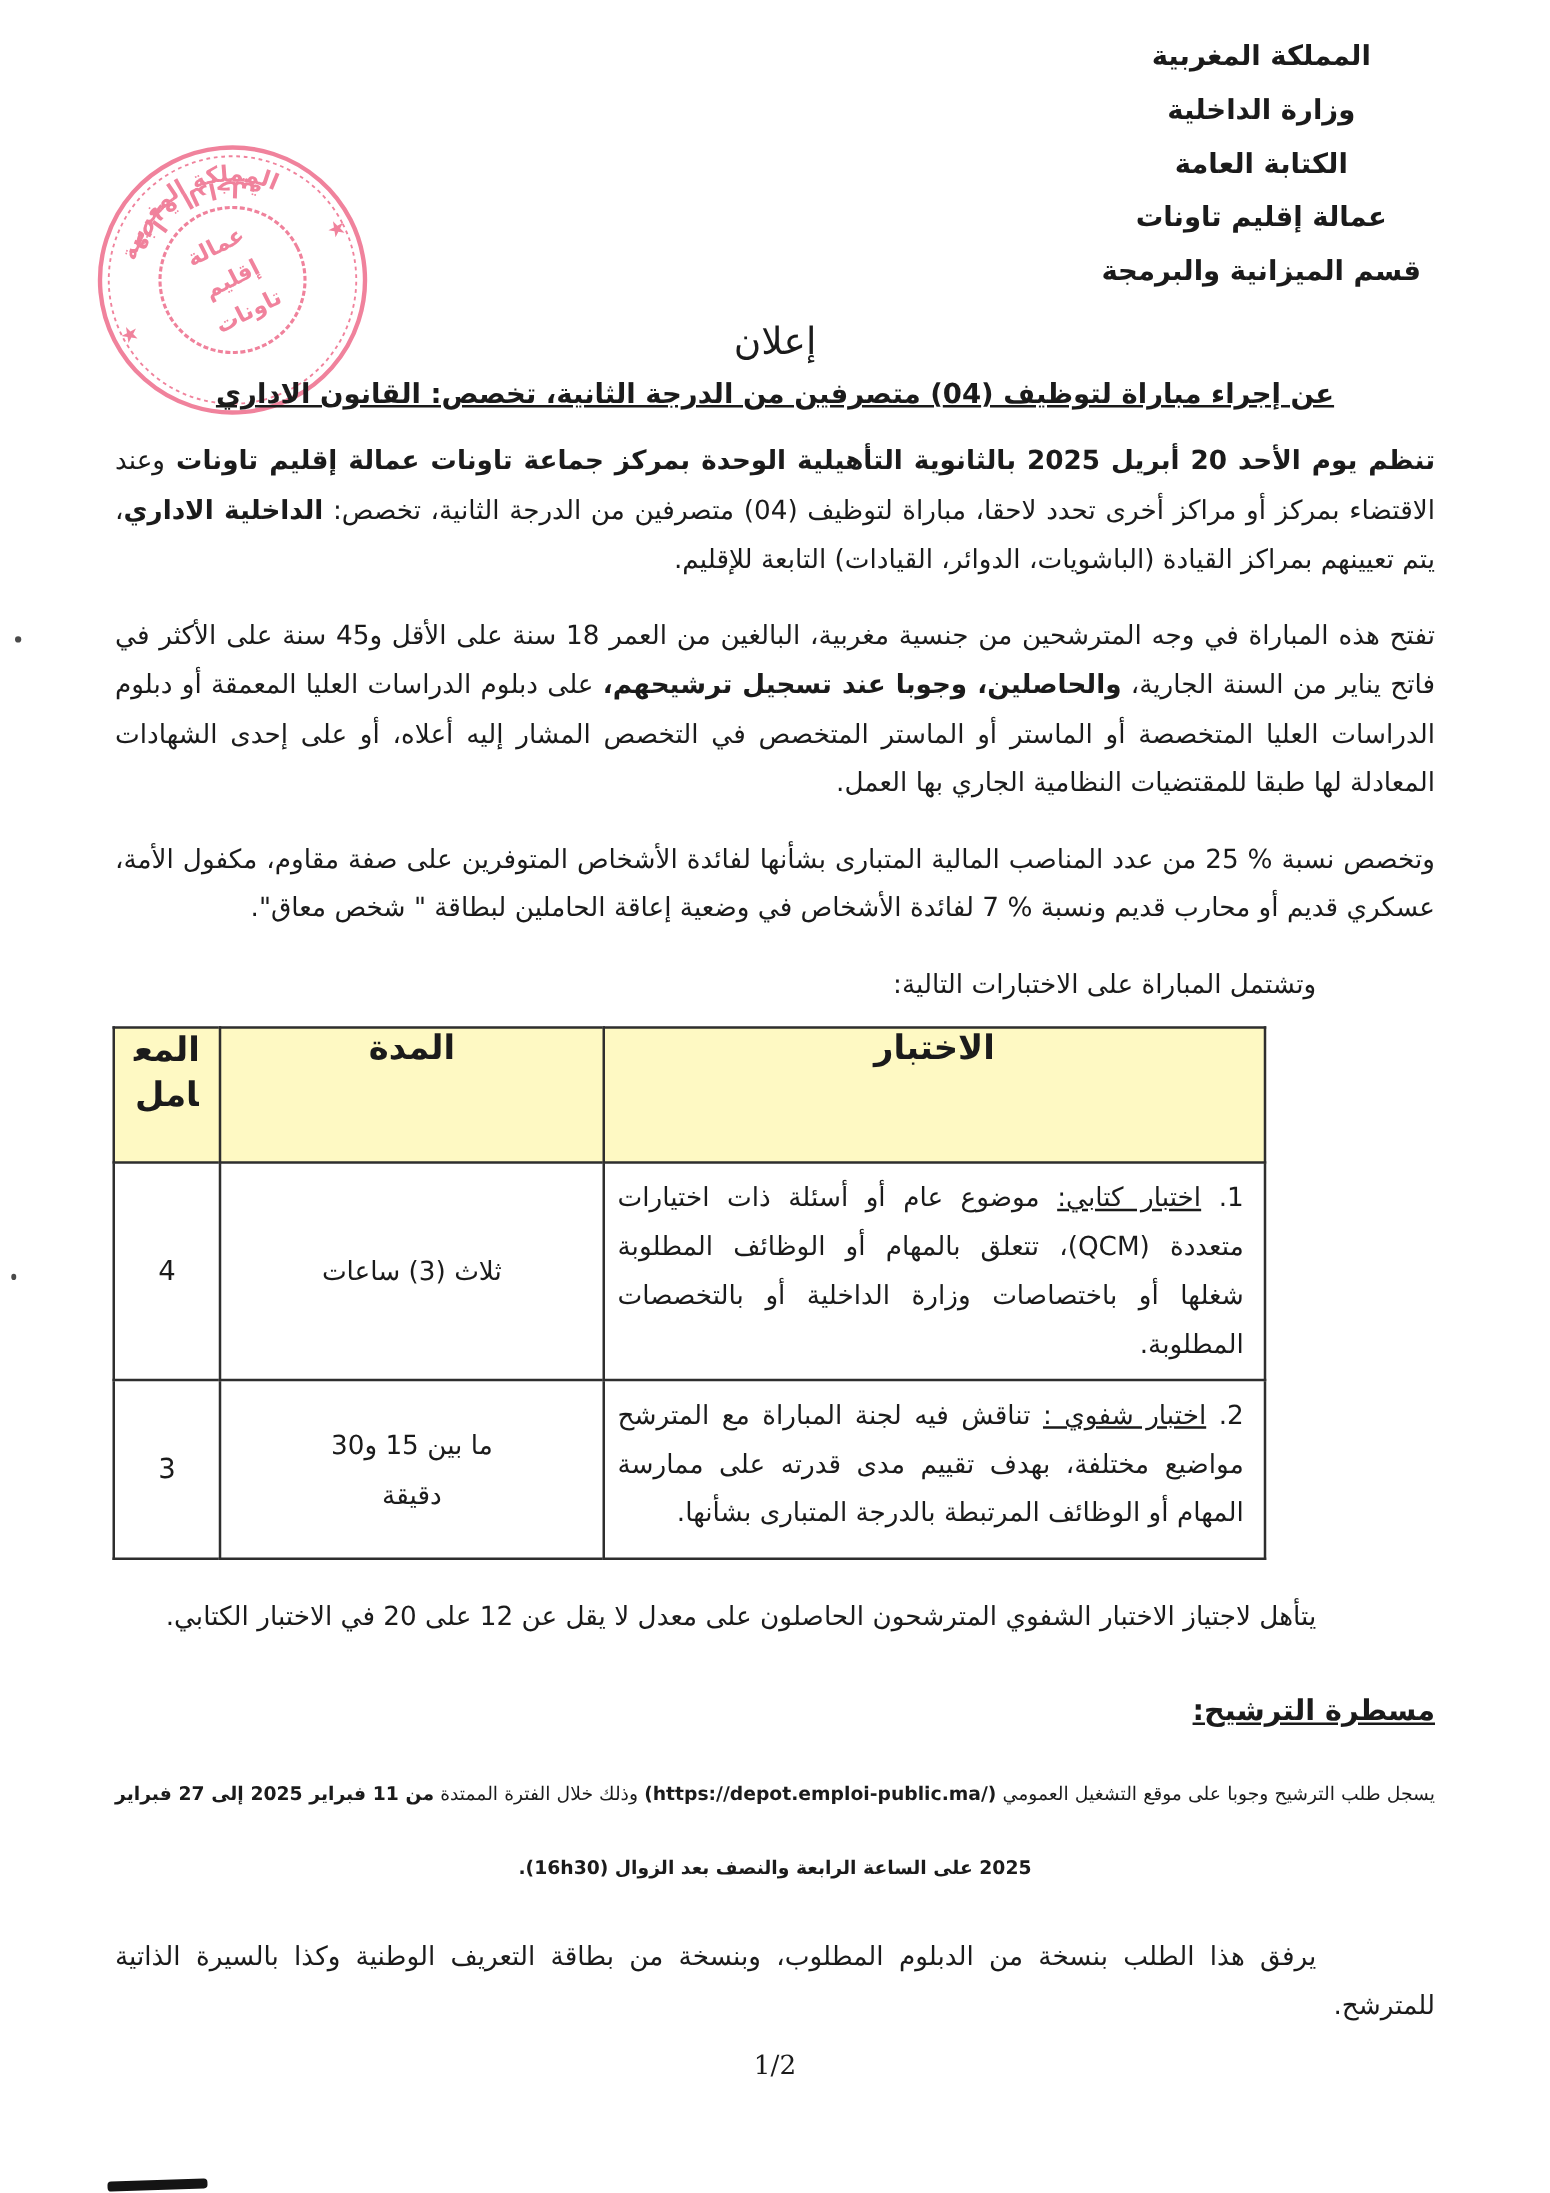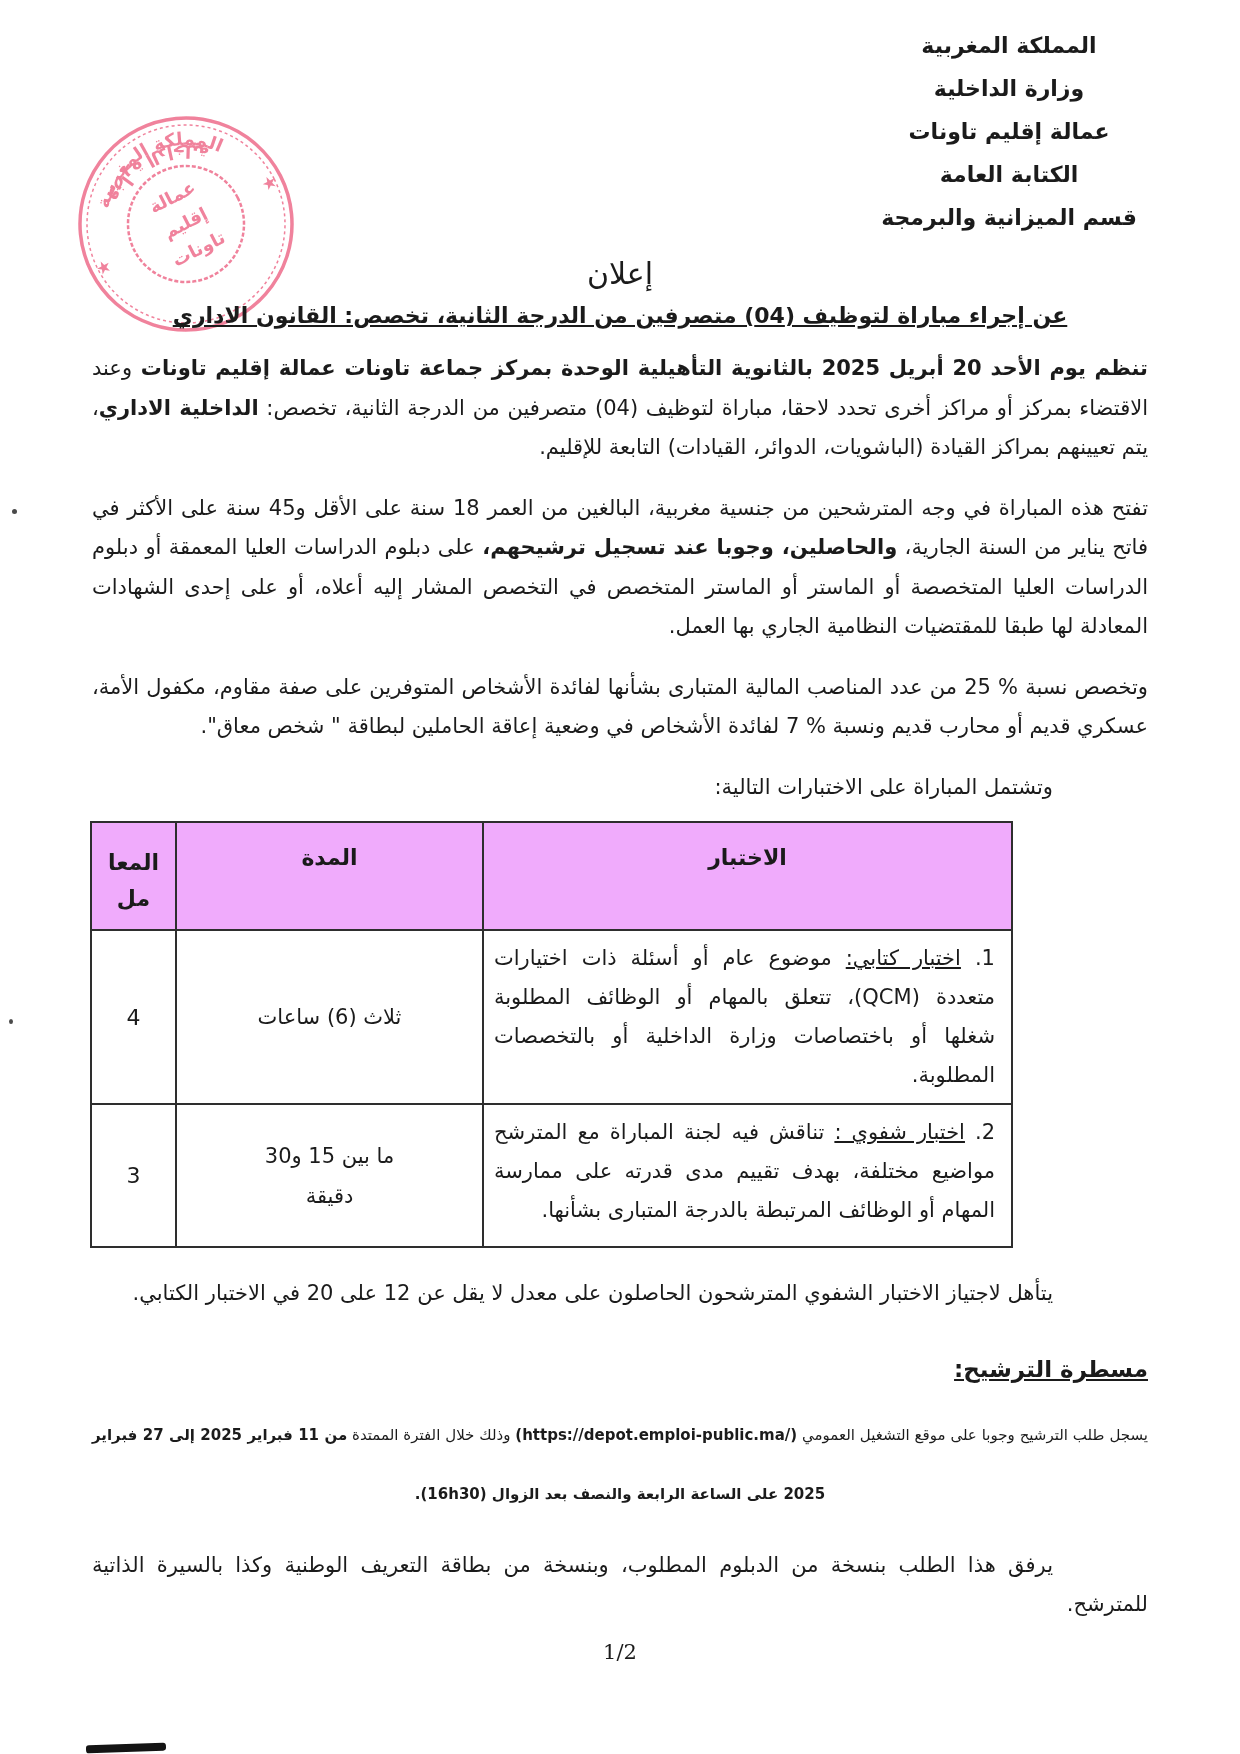--- a/index.html
+++ b/index.html
@@ -26,22 +26,22 @@
   .doc-subtitle { text-align:center; font-size:22px; font-weight:bold;
                   text-decoration:underline; margin-top:12px; }
   p.body-text { font-size:21px; line-height:39.5px; text-align:justify; margin-top:21px; }
   .bold { font-weight:bold; }
   .indent { text-indent:95px; }
   .single-line { text-align:right; }
   
   table.exam-table { border-collapse:collapse; width:921px;
                      margin-top:14px; margin-right:135px; table-layout:fixed; }
   table.exam-table th, table.exam-table td { border:2px solid #2e2e2e; }
-  th.h-cell { background:#f0abfc; font-size:22px; font-weight:bold;
-              vertical-align:top; padding-top:22px; height:108px; }
+  th.h-cell { background:#fef9c3; font-size:27px; font-weight:bold;
+              vertical-align:top; padding-top:0; height:108px; }
   th.h-coef .wrapbox { width:62px; margin:0 auto; word-break:break-all; line-height:36px; }
   td.test-cell { padding:8px 16px 8px 10px; font-size:21px; line-height:39px;
                  text-align:justify; vertical-align:top; }
   td.test-cell .exam-title { font-weight:normal; text-decoration:underline; }
   td.dur-cell { text-align:center; font-size:21px; line-height:40px; padding:0 70px; }
   td.coef-cell { text-align:center; font-size:22px; }
   tr.row1 td { height:135px; }
   tr.row2 td { height:143px; }
   col.c-test { width:529px; } col.c-dur { width:307px; } col.c-coef { width:85px; }
   
@@ -59,22 +59,22 @@
                    background:#141414; border-radius:3px; transform:rotate(-2deg); }
 </style>
 </head>
 <body>
 
 <div class="page">
 
   <div class="gov-header">
     <div>المملكة المغربية</div>
     <div>وزارة الداخلية</div>
+    <div>الكتابة العامة</div>
     <div>عمالة إقليم تاونات</div>
-    <div>الكتابة العامة</div>
     <div>قسم الميزانية والبرمجة</div>
   </div>
 
   <svg class="stamp" viewBox="0 0 262 244">
     <g transform="rotate(-27 131 122)" opacity="0.82">
       <circle cx="131" cy="122" r="106" fill="none" stroke="#ed6787" stroke-width="3.5"></circle>
       <circle cx="131" cy="122" r="99" fill="none" stroke="#ed6787" stroke-width="1.5" stroke-dasharray="3 3"></circle>
       <circle cx="131" cy="122" r="58" fill="none" stroke="#ed6787" stroke-width="2.5" stroke-dasharray="4 2"></circle>
       <path id="stamp-arc-top" d="M 52,122 A 79,79 0 0 1 210,122" fill="none" stroke="none"></path>
       <path id="stamp-arc-bottom" d="M 210,122 A 79,79 0 0 0 52,122" fill="none" stroke="none"></path>
@@ -123,21 +123,21 @@
             <div class="wrapbox">المعامل</div>
           </th>
         </tr>
       </thead>
       <tbody>
         <tr class="row1">
           <td class="test-cell">
             <span>1.</span>
             <span class="exam-title">اختبار كتابي:</span><span> موضوع عام أو أسئلة ذات اختيارات متعددة (QCM)، تتعلق بالمهام أو الوظائف المطلوبة شغلها أو باختصاصات وزارة الداخلية أو بالتخصصات المطلوبة.</span>
           </td>
-          <td class="dur-cell">ثلاث (6) ساعات</td>
+          <td class="dur-cell">ثلاث (3) ساعات</td>
           <td class="coef-cell">4</td>
         </tr>
         <tr class="row2">
           <td class="test-cell">
             <span>2.</span>
             <span class="exam-title">اختبار شفوي :</span><span> تناقش فيه لجنة المباراة مع المترشح مواضيع مختلفة، بهدف تقييم مدى قدرته على ممارسة المهام أو الوظائف المرتبطة بالدرجة المتبارى بشأنها.</span>
           </td>
           <td class="dur-cell">ما بين 15 و30 دقيقة</td>
           <td class="coef-cell">3</td>
         </tr>

